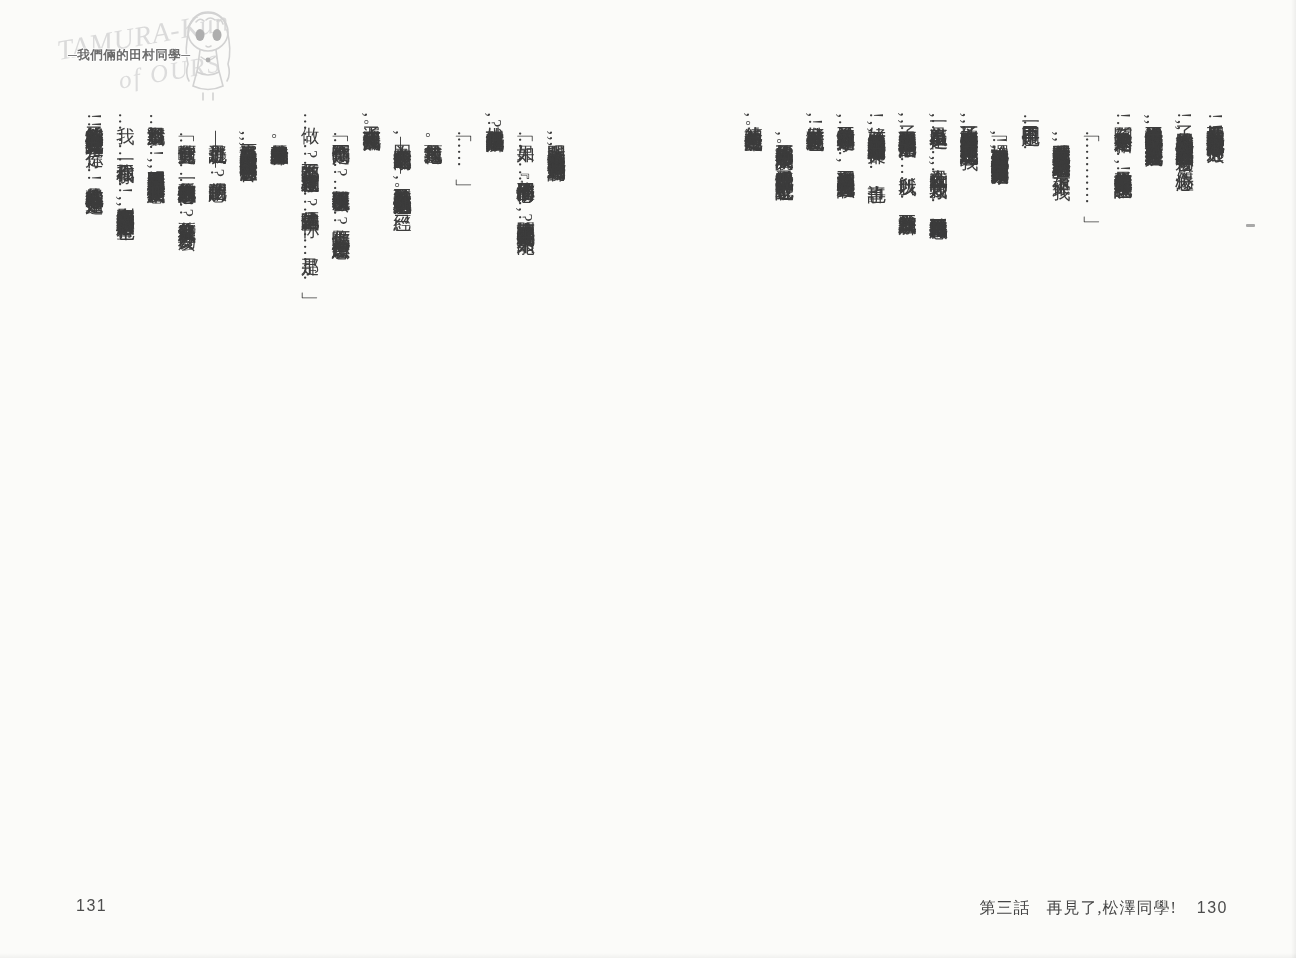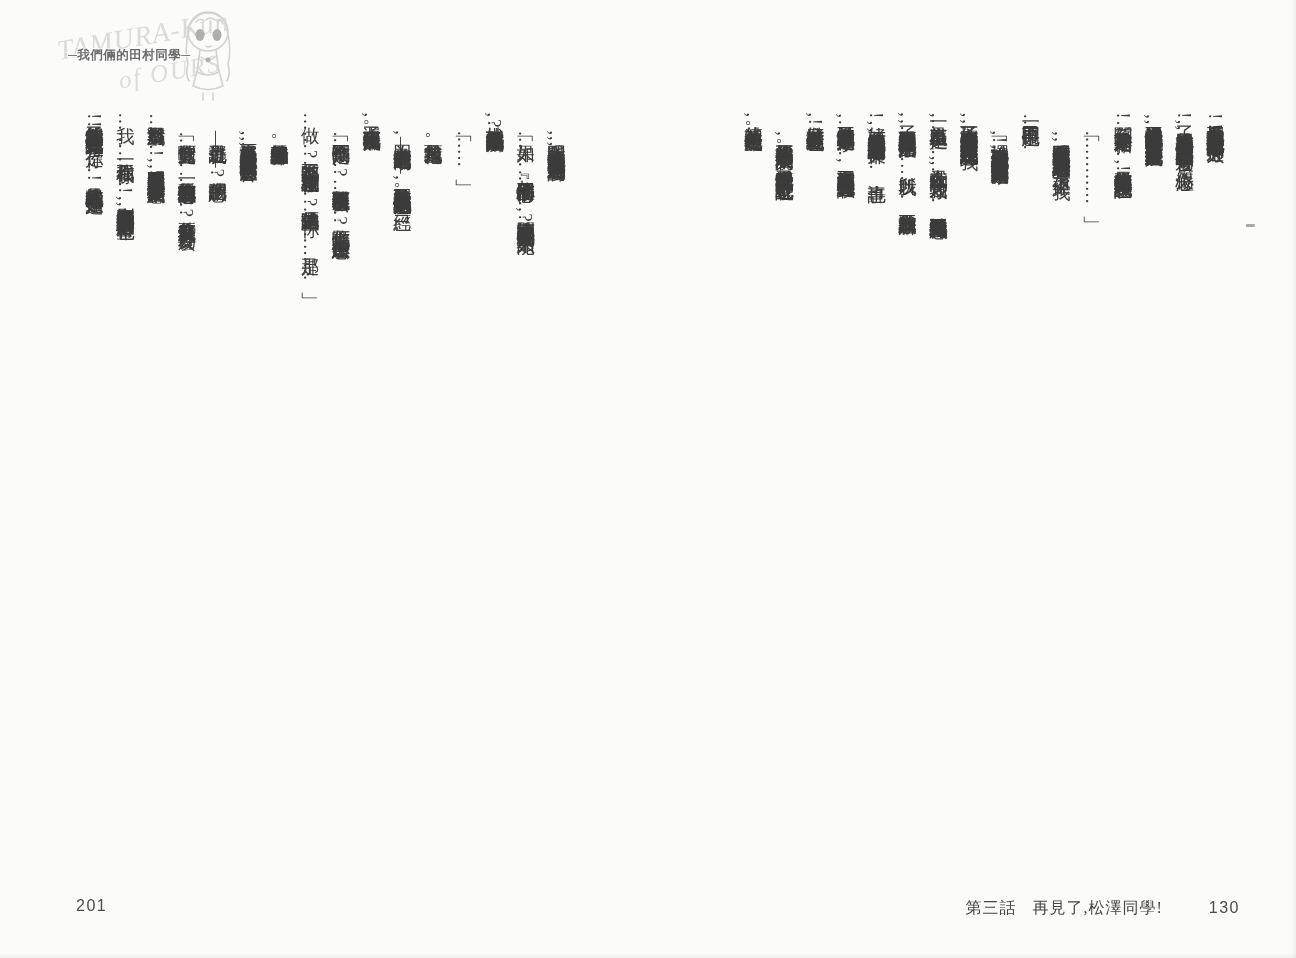--- a/index.html
+++ b/index.html
@@ -20,28 +20,28 @@
   .textblock.left{right:725px;width:500px;}
   .col{white-space:nowrap;margin:0;padding:0;}
   .col.indent{text-indent:18.4px;}
   
   .footer-left{
     position:absolute;left:76px;top:897px;
     font-family:"Liberation Sans","DejaVu Sans",sans-serif;
     font-size:16px;letter-spacing:1.5px;color:#4c4c4c;
   }
   .footer-right{
-    position:absolute;right:56px;top:898px;
+    position:absolute;right:68px;top:898px;
     display:flex;align-items:baseline;
     font-size:16px;color:#454545;
   }
   .footer-right .chapter-label{margin-right:16px;letter-spacing:1px;}
   .footer-right .chapter-title{letter-spacing:1px;}
   .footer-right .pn{
-    margin-left:46px;
+    margin-left:20px;
     font-family:"Liberation Sans","DejaVu Sans",sans-serif;
     font-size:16px;letter-spacing:1.5px;color:#4c4c4c;
   }
   
   .logo{position:absolute;left:30px;top:0;width:250px;height:114px;}
   .logo-en{
     position:absolute;left:26px;top:20px;
     font-style:italic;font-size:28px;color:#dadada;
     transform:rotate(-10deg);letter-spacing:1px;white-space:nowrap;
   }
@@ -133,21 +133,21 @@
       <div class="col">做……都不知道嗎?永遠就這樣糊裡糊塗……這就是你希望的嗎?你……那是……」</div>
       <div class="col indent">相馬的聲音裡摻雜的並不是怒氣。</div>
       <div class="col indent">是更為沉靜,足以撕裂胸口的,壓抑著哭泣,彷彿無聲啜泣的聲音。</div>
       <div class="col indent">也許那就是——所謂的悲傷吧?</div>
       <div class="col indent">「這究竟算什麼啊……如果你一直抱著這種敷衍以對的心情……為什麼要來幫我?為什麼要</div>
       <div class="col">對我那麼溫柔……!明明不知道自己想要什麼,不知道究竟會變得怎樣,為什麼還要來招惹我!</div>
       <div class="col">我……我和你不一樣……!別人和我有所接觸我就會想要回應他,我很清楚自己的心意,也希望</div>
       <div class="col">你能了解我的心意!但是我現在究竟該如何是好!?是你……是你先來攪亂我的心的!但是如果連</div>
     </div>
 
-  <div class="footer-left">201</div>
+  <div class="footer-left">131</div>
   <div class="footer-right">
     <span class="chapter-label">第三話</span>
     <span class="chapter-title">再見了,松澤同學!</span>
     <span class="pn">130</span>
   </div>
 
   <div class="scan-mark"></div>
   <div class="edge-right"></div>
   <div class="edge-bottom"></div>
 </div>

